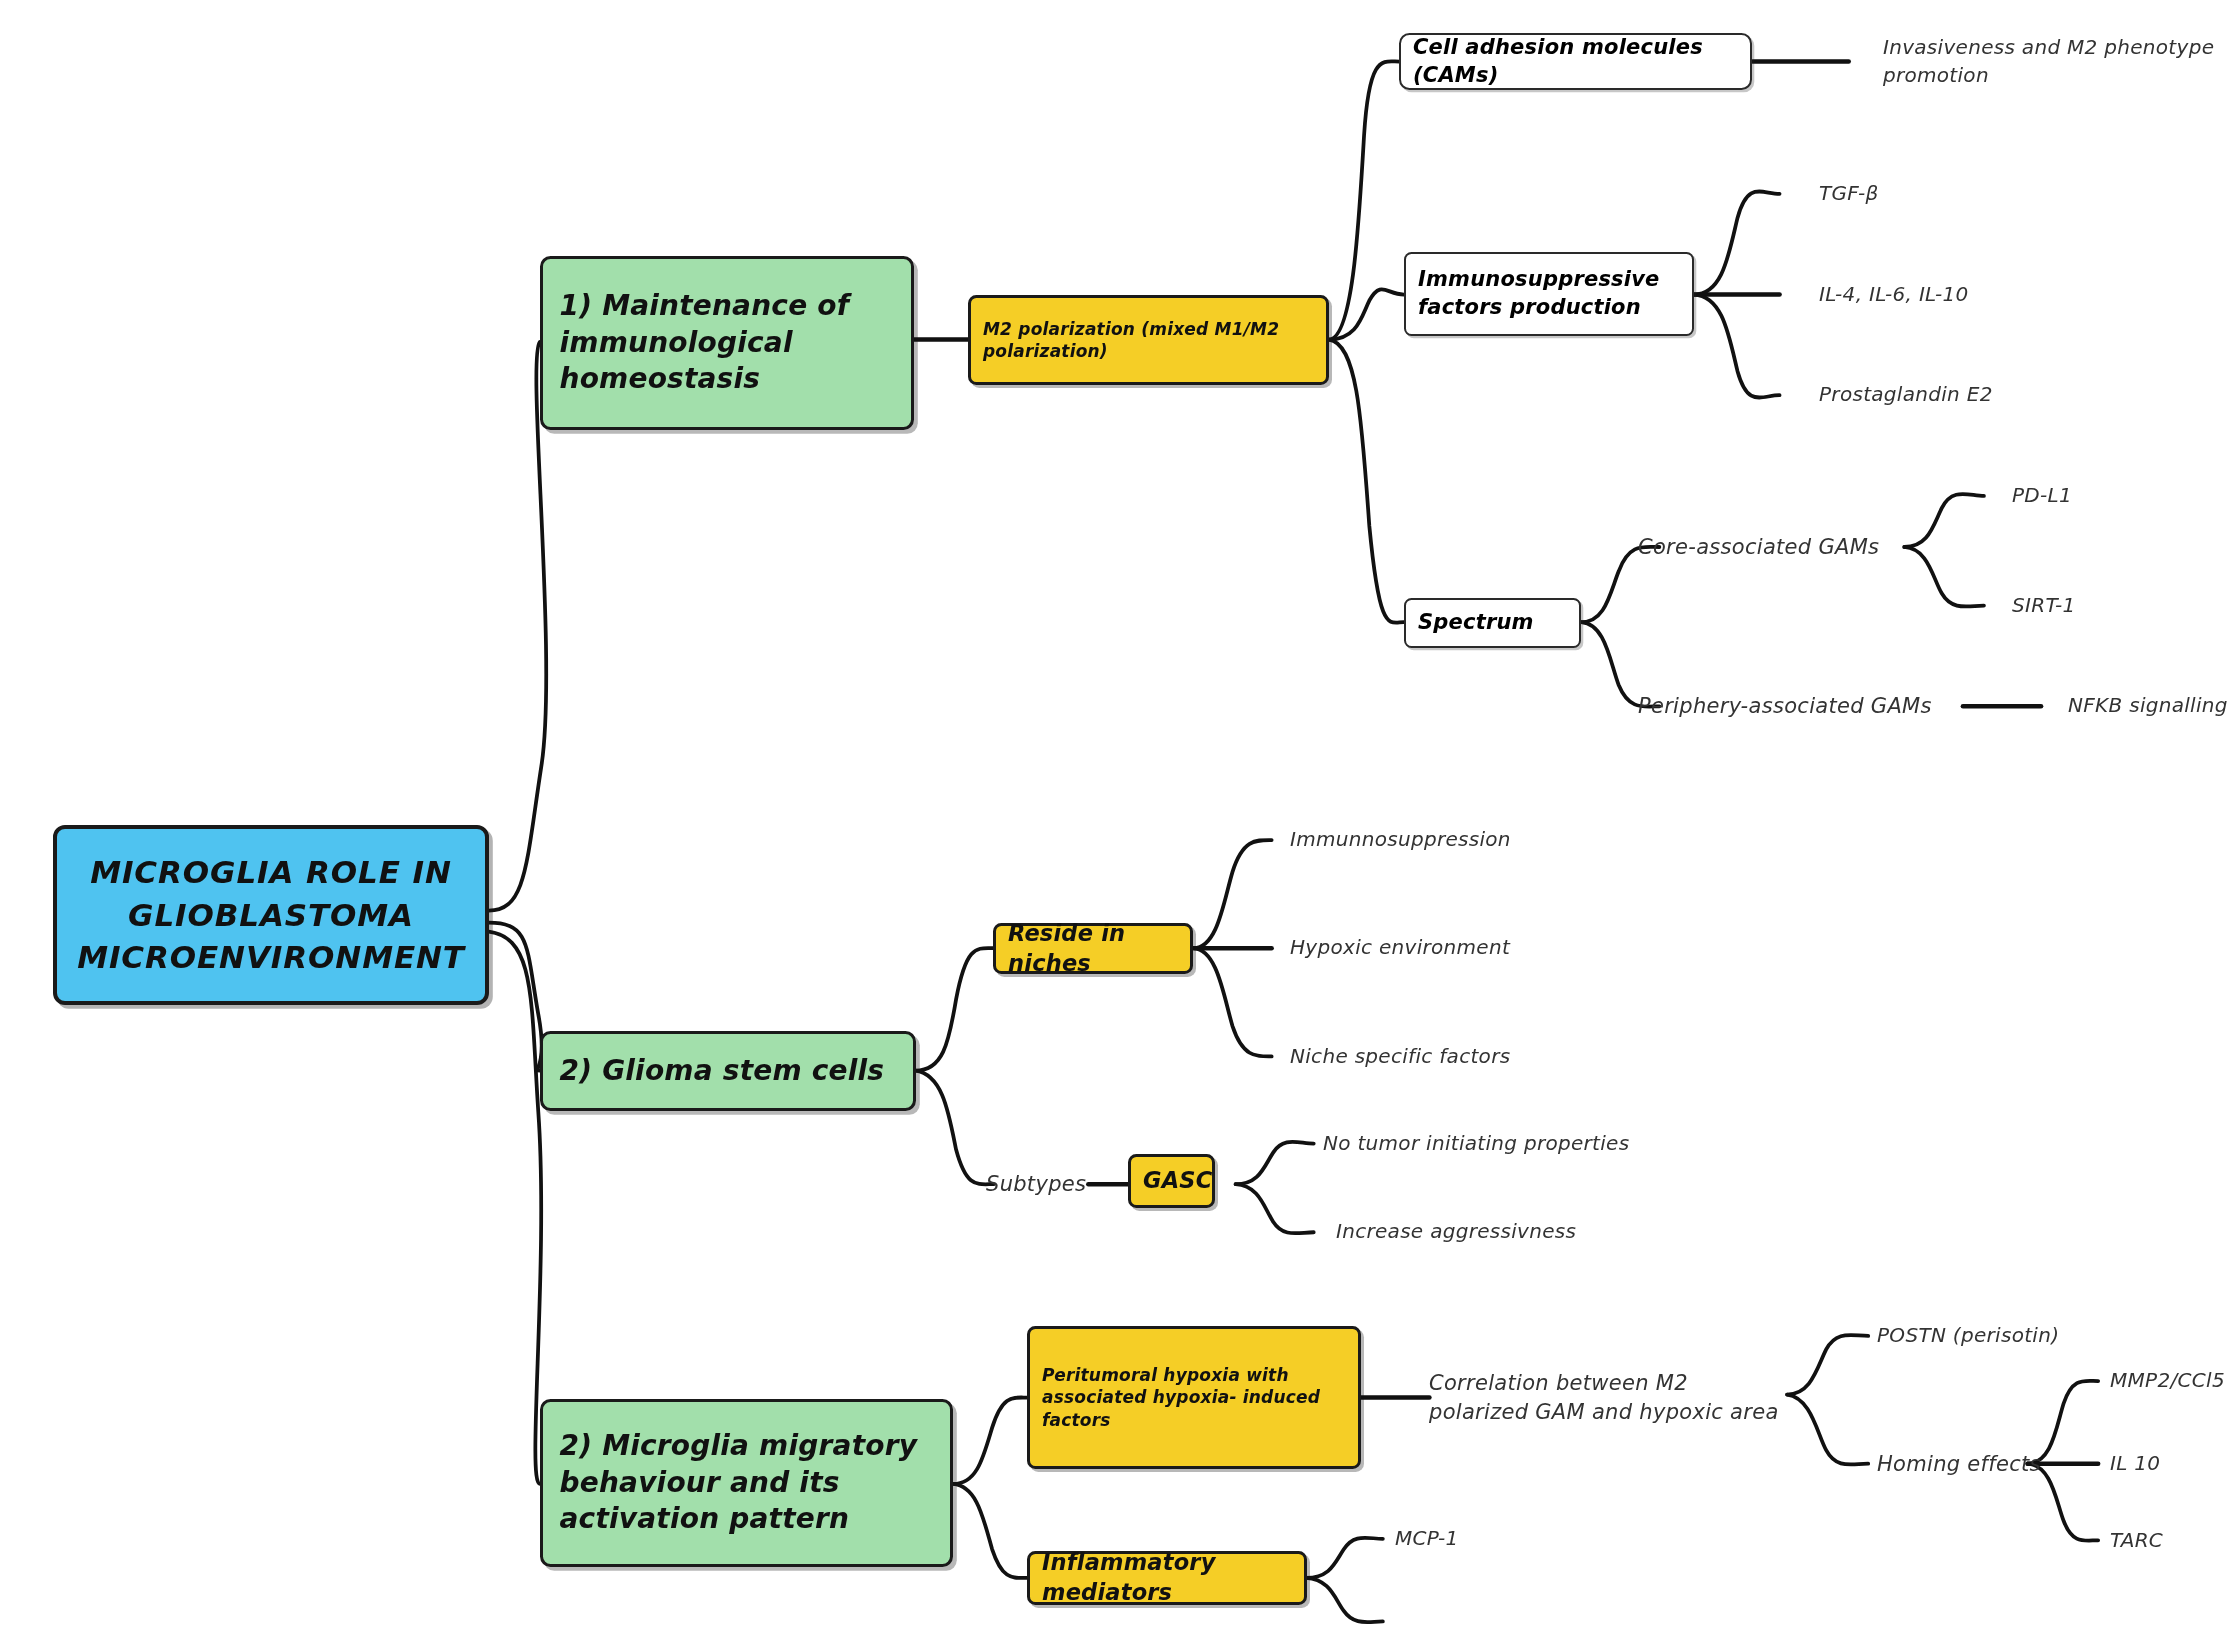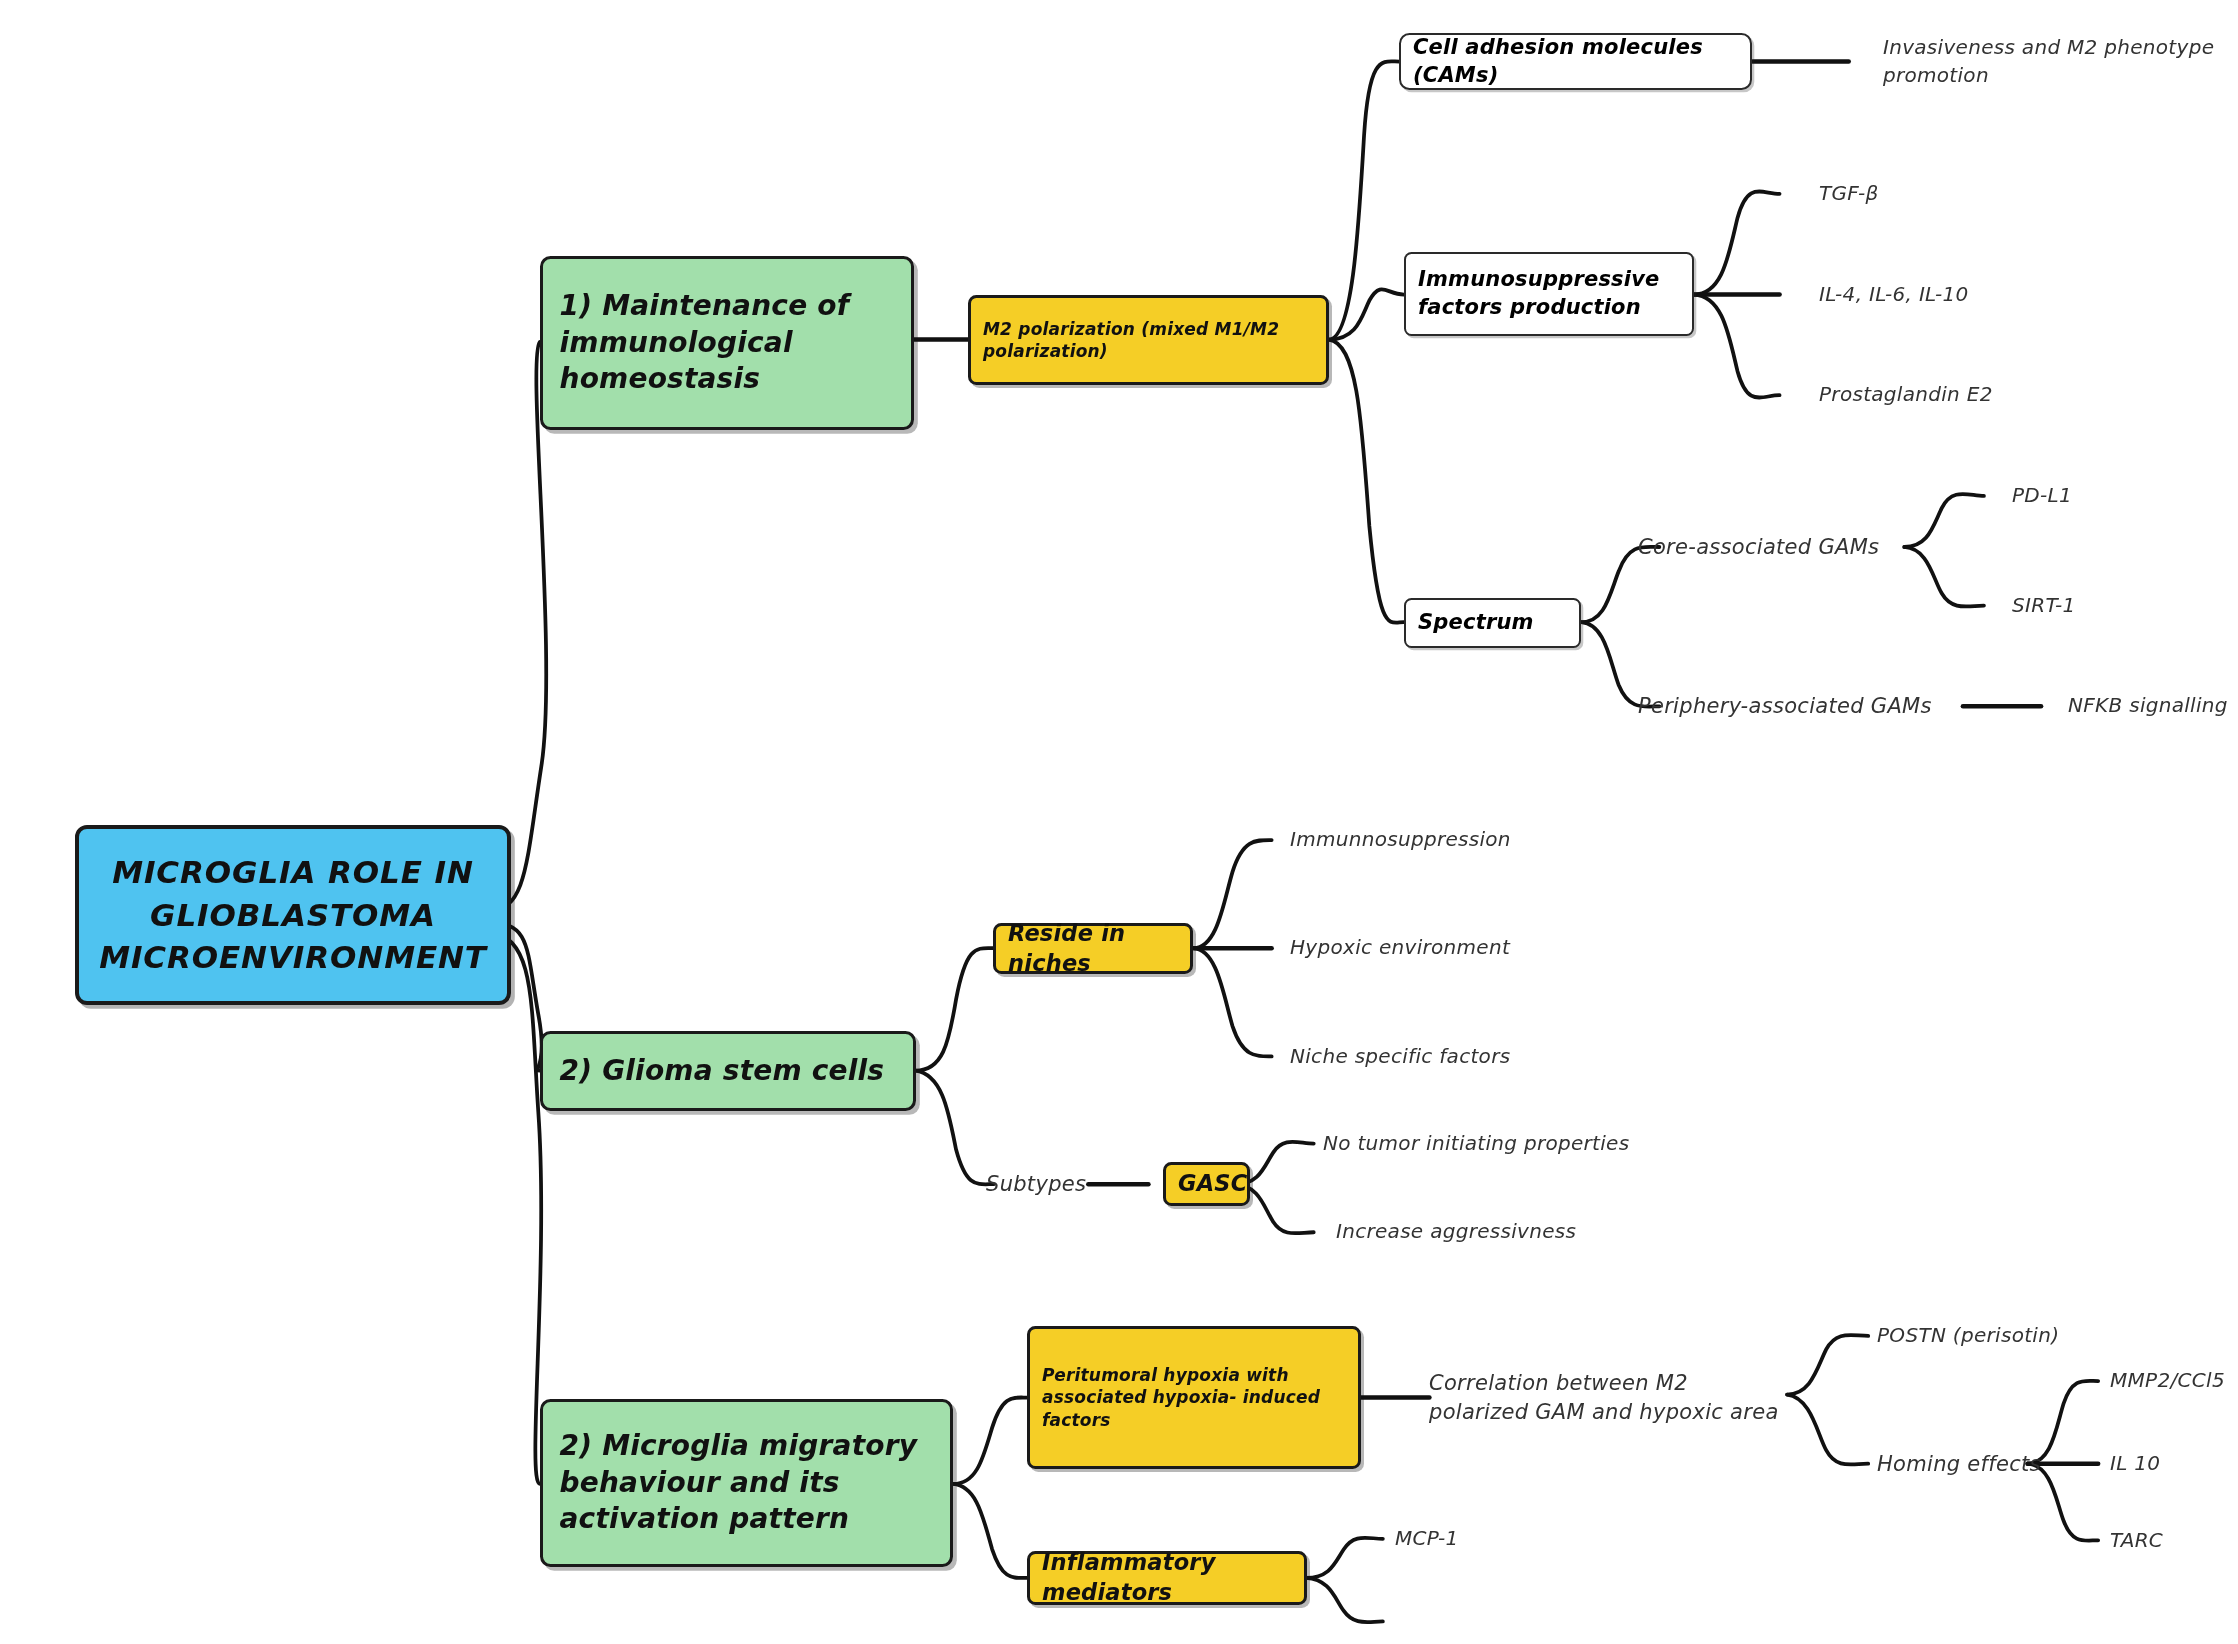--- a/index.html
+++ b/index.html
@@ -40,21 +40,20 @@
     background: #4FC3F0;
     border: 4.5px solid #1a1a1a;
     border-radius: 12px;
     box-shadow: 3.8px 3.8px 0 rgba(20,20,20,0.32);
     justify-content: center;
     text-align: center;
     font-size: 31px;
     letter-spacing: 0.9px;
     line-height: 1.38;
     padding: 20px 12px;
-    margin-left: 22px;
   }
   
   .node.green {
     background: #A2DFAB;
     border: 3.8px solid #1a1a1a;
     border-radius: 10.5px;
     box-shadow: 3.8px 3.8px 0 rgba(20,20,20,0.30);
     font-size: 28px;
     padding: 9px 16.5px;
   }
@@ -185,21 +184,21 @@
   <div class="node green" style="left:540px; top:1031px; width:376px; height:80px;">2) Glioma stem cells</div>
 
   <div class="node yellow small" style="left:993px; top:923px; width:200px; height:51px;">Reside in niches</div>
 
   <div class="node leaf" style="left:1290px; top:822px; width:316px; height:36px;">Immunnosuppression</div>
   <div class="node leaf" style="left:1290px; top:930px; width:316px; height:36px;">Hypoxic environment</div>
   <div class="node leaf" style="left:1290px; top:1039px; width:316px; height:36px;">Niche specific factors</div>
 
   <div class="node leaf mid" style="left:986px; top:1166px; width:135px; height:36px;">Subtypes</div>
 
-  <div class="node yellow small" style="left:1163px; top:1154px; width:87px; height:44px;margin-top:8px;">GASC</div>
+  <div class="node yellow small" style="left:1128px; top:1154px; width:87px; height:54px;">GASC</div>
 
   <div class="node leaf" style="left:1323px; top:1126px; width:361px; height:36px;">No tumor initiating properties</div>
   <div class="node leaf" style="left:1336px; top:1214px; width:346px; height:36px;">Increase aggressivness</div>
 
   <div class="node green" style="left:540px; top:1399px; width:413px; height:168px;">2) Microglia migratory behaviour and its activation pattern</div>
 
   <div class="node yellow" style="left:1027px; top:1326px; width:334px; height:143px;">Peritumoral hypoxia with associated hypoxia- induced factors</div>
 
   <div class="node leaf mid" style="left:1429px; top:1362px; width:361px; height:72px;">Correlation between M2 polarized GAM and hypoxic area</div>
 

